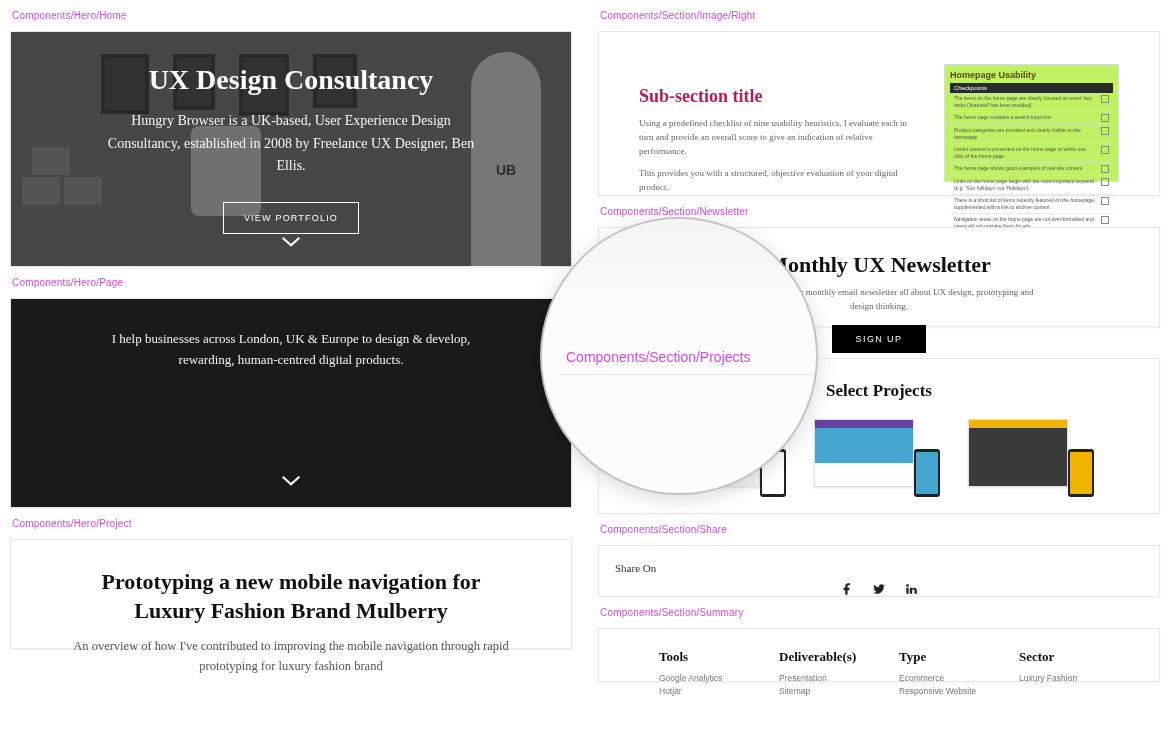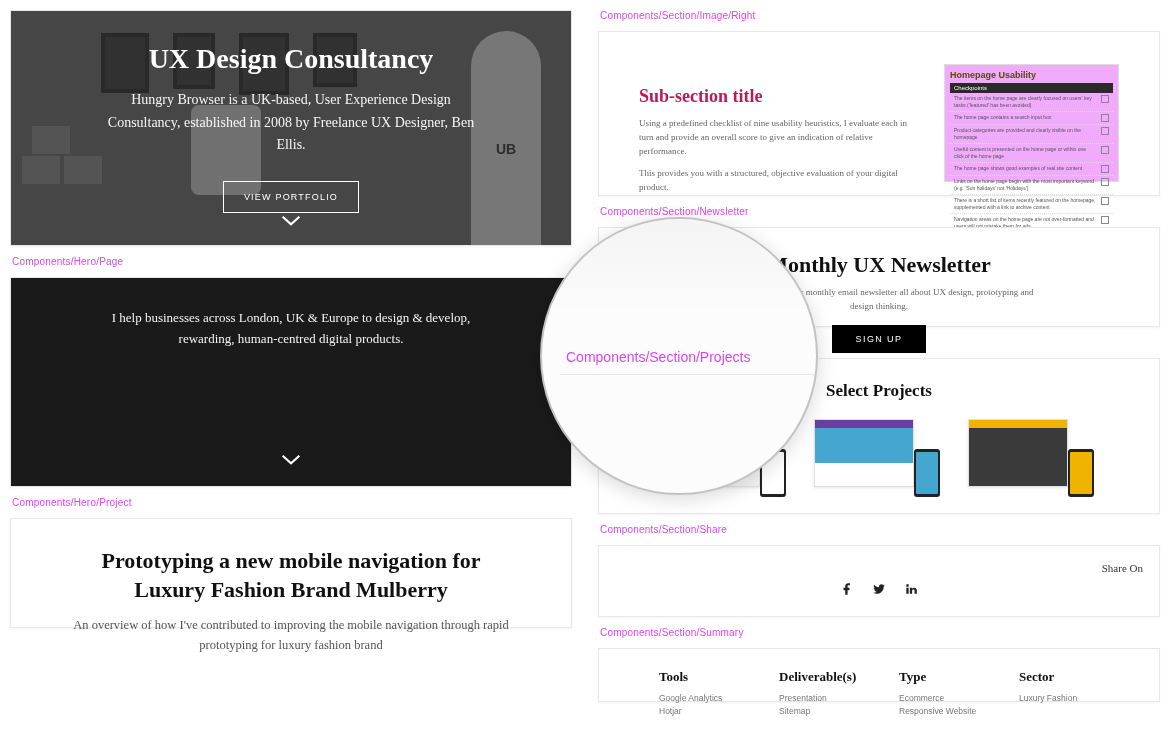--- a/index.html
+++ b/index.html
@@ -124,21 +124,21 @@
   padding: 32px 40px;
   gap: 30px;
   height:165px;
 }
 .sir-text { flex: 1; }
 .sir-title { font-size: 18px; font-weight:600; color:#be185d; margin-bottom: 10px; margin-top:22px;}
 .sir-p { font-size: 9px; color:#666; line-height: 1.55; margin-bottom: 8px; }
 .sir-img {
   width: 175px; height: 118px;
   border: 1px solid #ddd;
-  background:#f0abfc;
+  background:#bef264;
   position:relative;
   padding:5px;
   font-family:Arial,sans-serif;
 }
 .sir-img-title{font-size:9px;font-weight:bold;color:#5a4a00;margin-bottom:3px;}
 .sir-img-head{background:#2a2a2a;color:#fff;font-size:6px;padding:2px 4px;}
 .sir-img-row{font-size:5px;color:#555;padding:2px 4px;border-bottom:1px dotted #ddd;display:flex;justify-content:space-between;line-height:1.4;}
 .sir-img-row .chk{width:8px;height:8px;border:1px solid #888;flex-shrink:0;margin-left:4px;}
 
 
@@ -191,23 +191,23 @@
 .sp1 .sp-browser-body{background:linear-gradient(#fff,#f2f2f2);}
 .sp2 .sp-browser-head{background:#6b3fa0;}
 .sp2 .sp-browser-body{background:linear-gradient(#45a7d0 60%,#fff 60%);}
 .sp2 .sp-phone-screen{background:#45a7d0;}
 .sp3 .sp-browser-head{background:#f0b400;}
 .sp3 .sp-browser-body{background:#3a3a3a;}
 .sp3 .sp-phone-screen{background:#f0b400;}
 
 
 .sec-share {
-  text-align: right;
+  text-align: left;
   padding: 16px;
-  height:72px;
+  height:52px;
 }
 .ss-title { font-size: 11px; color:#333; margin-bottom: 8px; font-family: Georgia, serif;}
 .ss-icons { display: flex; gap: 18px; justify-content: center; }
 .ss-icons svg { width: 14px; height: 14px; fill: #222; }
 
 
 .sec-summary {
   padding: 20px 60px 10px;
   height:54px;
   display:flex;
@@ -248,20 +248,21 @@
   opacity:0.6;
 }
 </style>
 </head>
 <body>
 
 <div class="grid">
 
   <div class="col">
 
+    <div class="label">Components/Hero/Home</div>
     <div class="card hero-home">
       <div class="hero-home-scene">
         <div class="frames">
           <div class="frame"></div>
             <div class="frame"></div>
             <div class="frame"></div>
             <div class="frame"></div>
         </div>
         <div class="surfboard"></div>
         <div class="desk-area">

